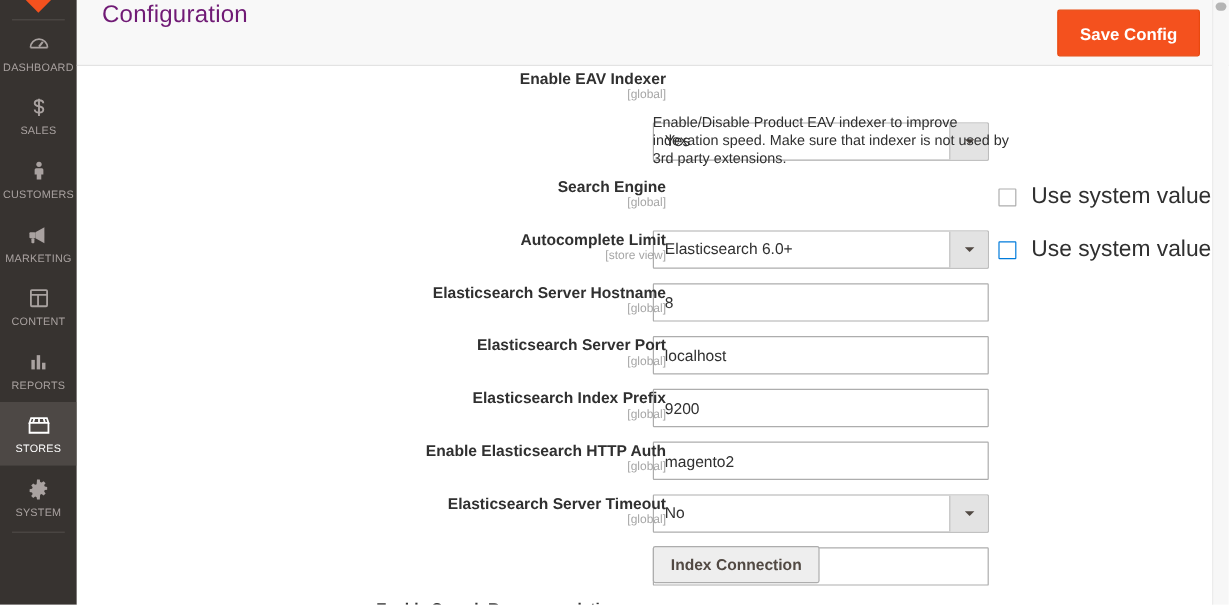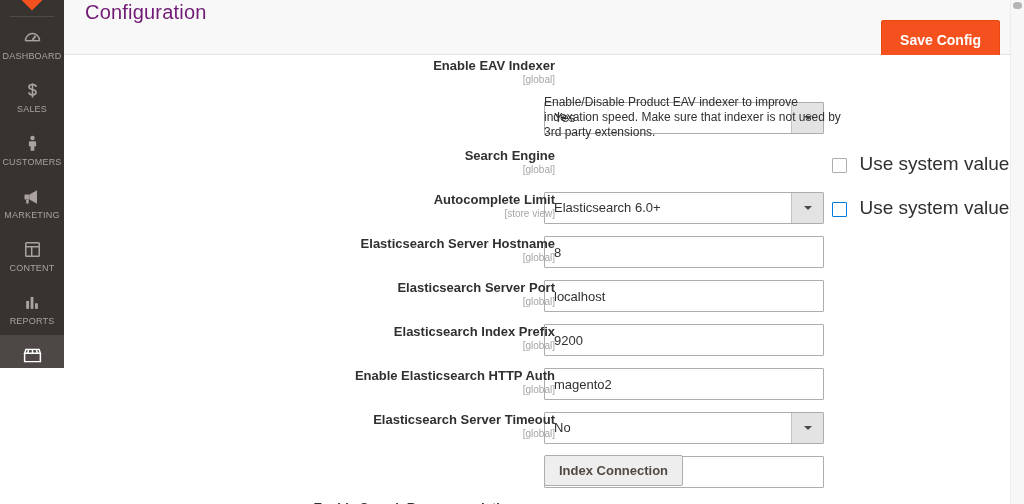--- a/index.html
+++ b/index.html
@@ -17,21 +17,21 @@
     width: 1024px;
     height: 504px;
     overflow: hidden;
   }
 
   
   #sidebar {
     position: absolute;
     left: 0; top: 0;
     width: 64px;
-    height: 368px;
+    height: 504px;
     background: #373330;
     overflow: hidden;
   }
   .logo-wrap {
     position: relative;
     height: 14px;
     width: 100%;
   }
   .logo-diamond {
     position: absolute;
@@ -100,21 +100,20 @@
     height: 39px;
     padding: 0 18px;
     background: #f4511e;
     border: 1px solid #e8490f;
     border-radius: 2px;
     color: #ffffff;
     font-size: 14px;
     font-weight: bold;
     font-family: "Liberation Sans", sans-serif;
     cursor: pointer;
-    margin-top: 12px;
   }
 
   
   #content {
     position: absolute;
     left: 64px; top: 55px;
     width: 946px;
     height: 449px;
     background: #ffffff;
     overflow: hidden;

